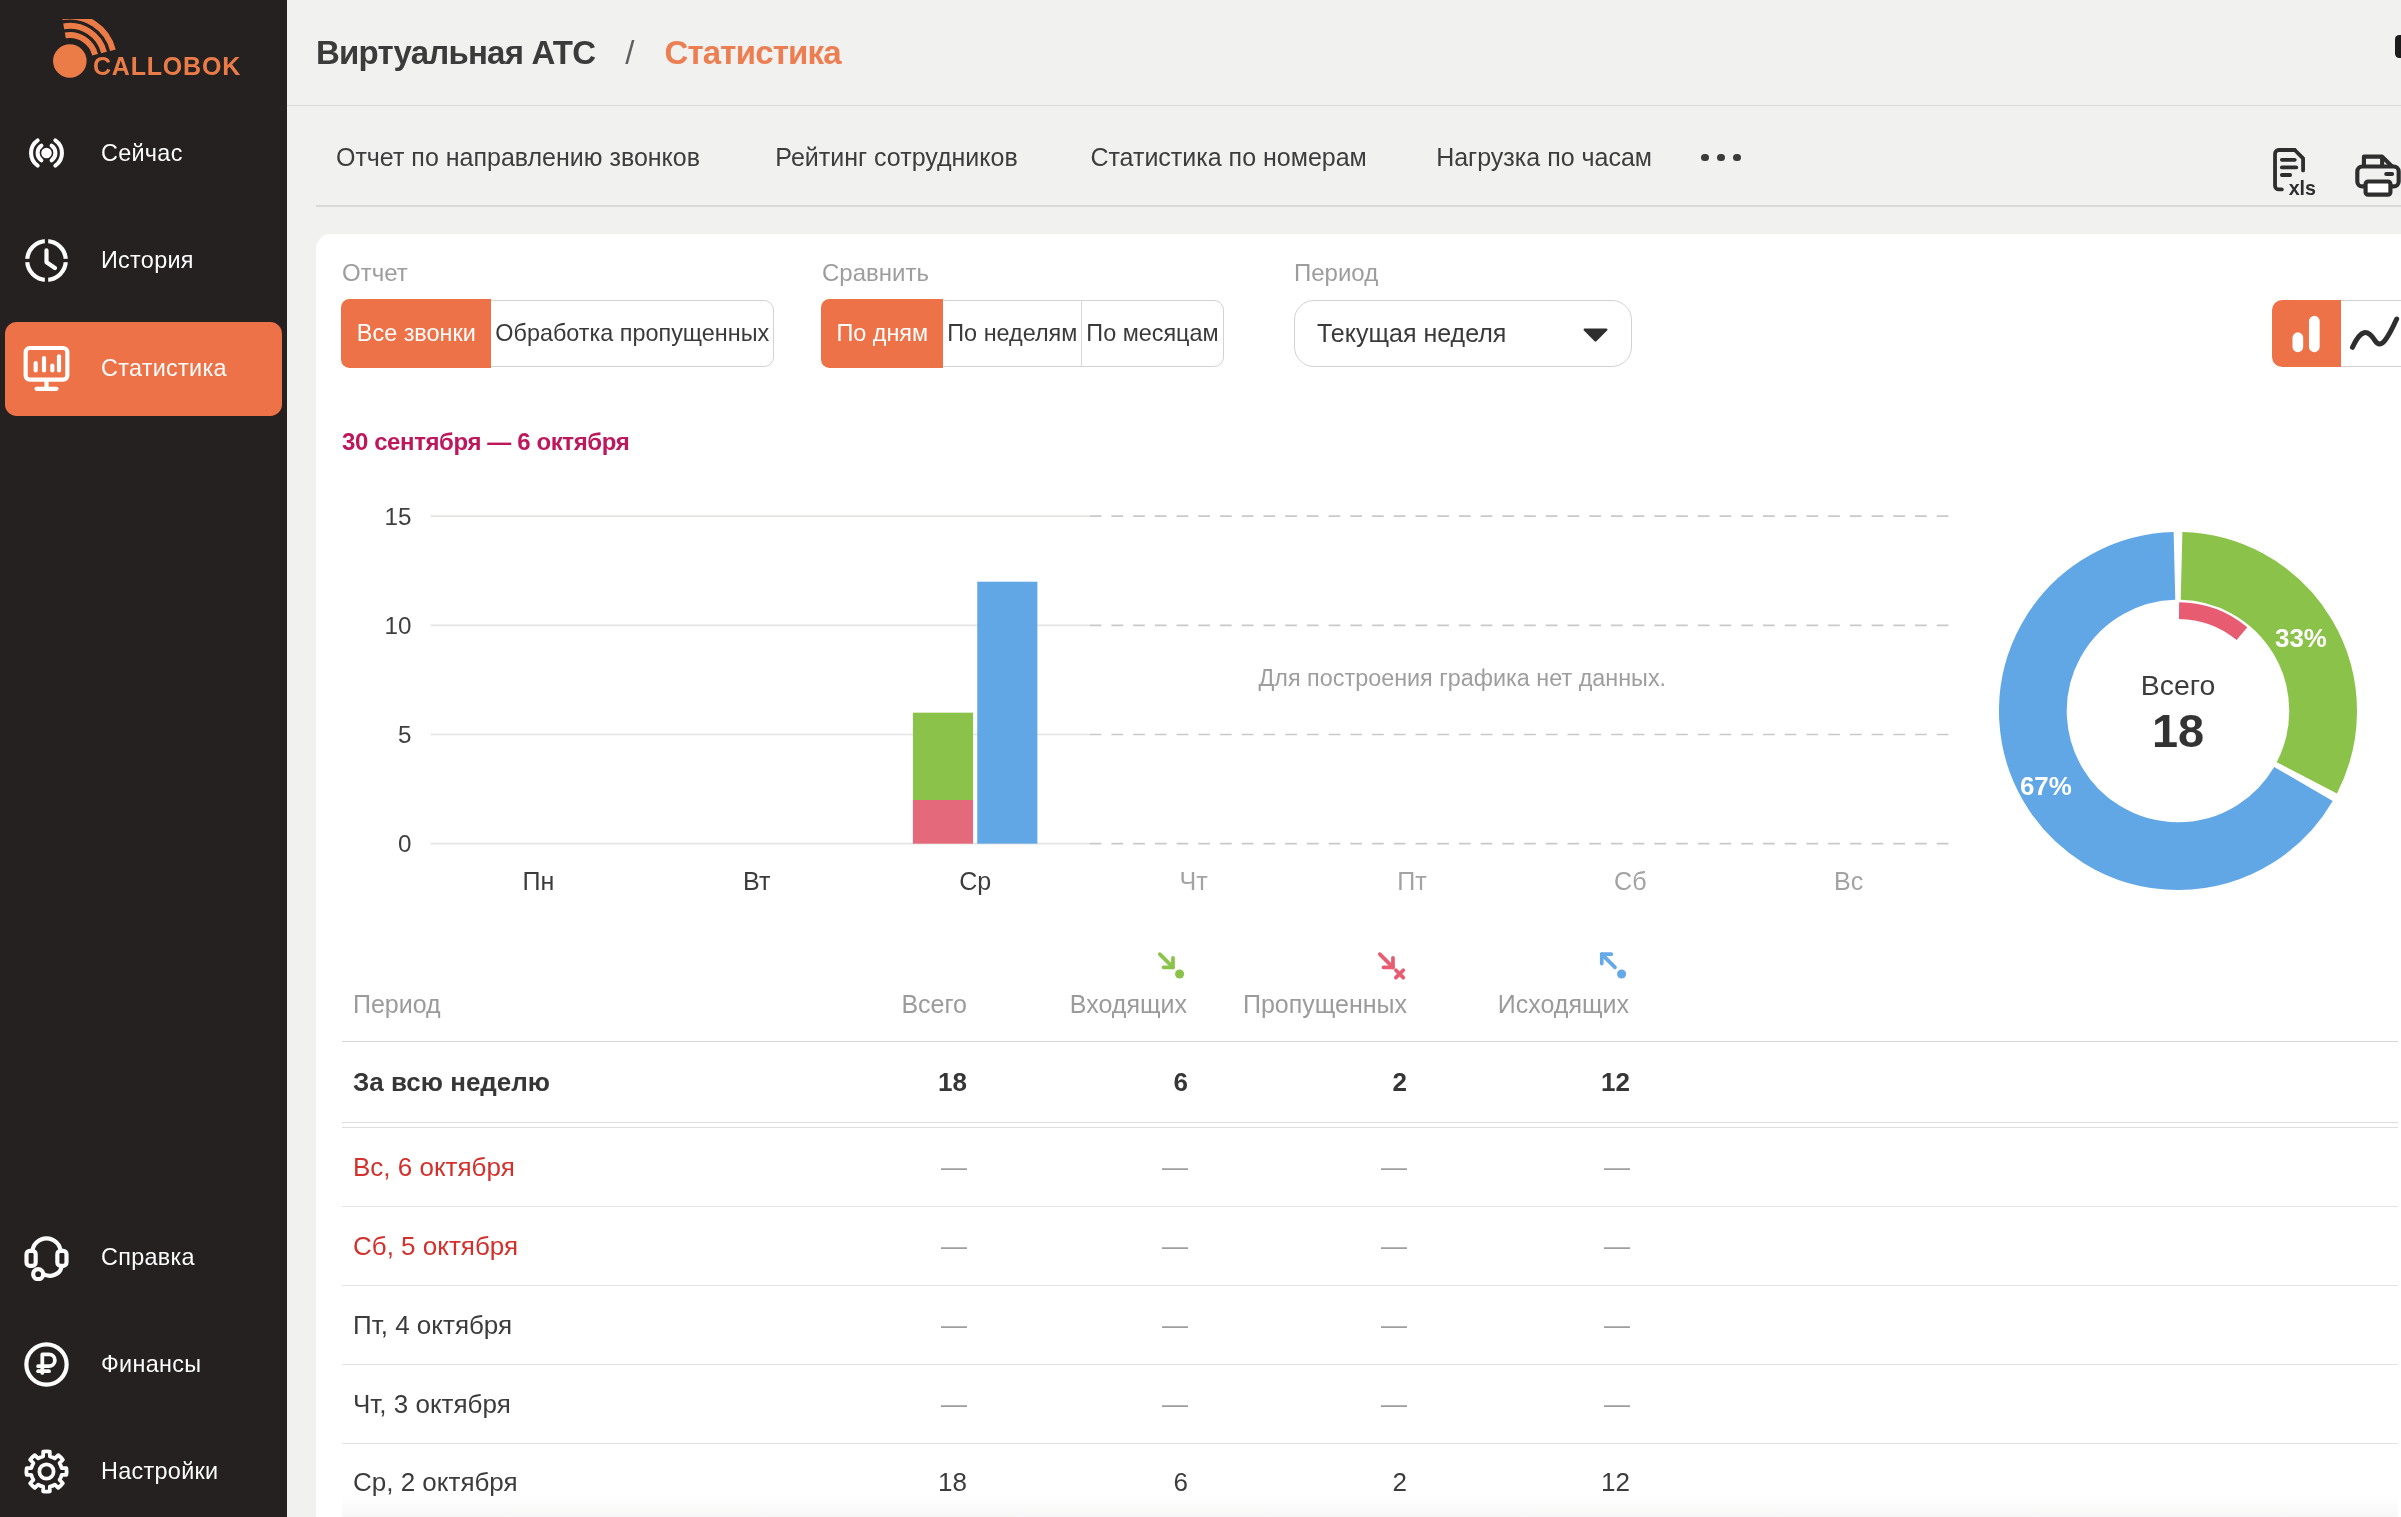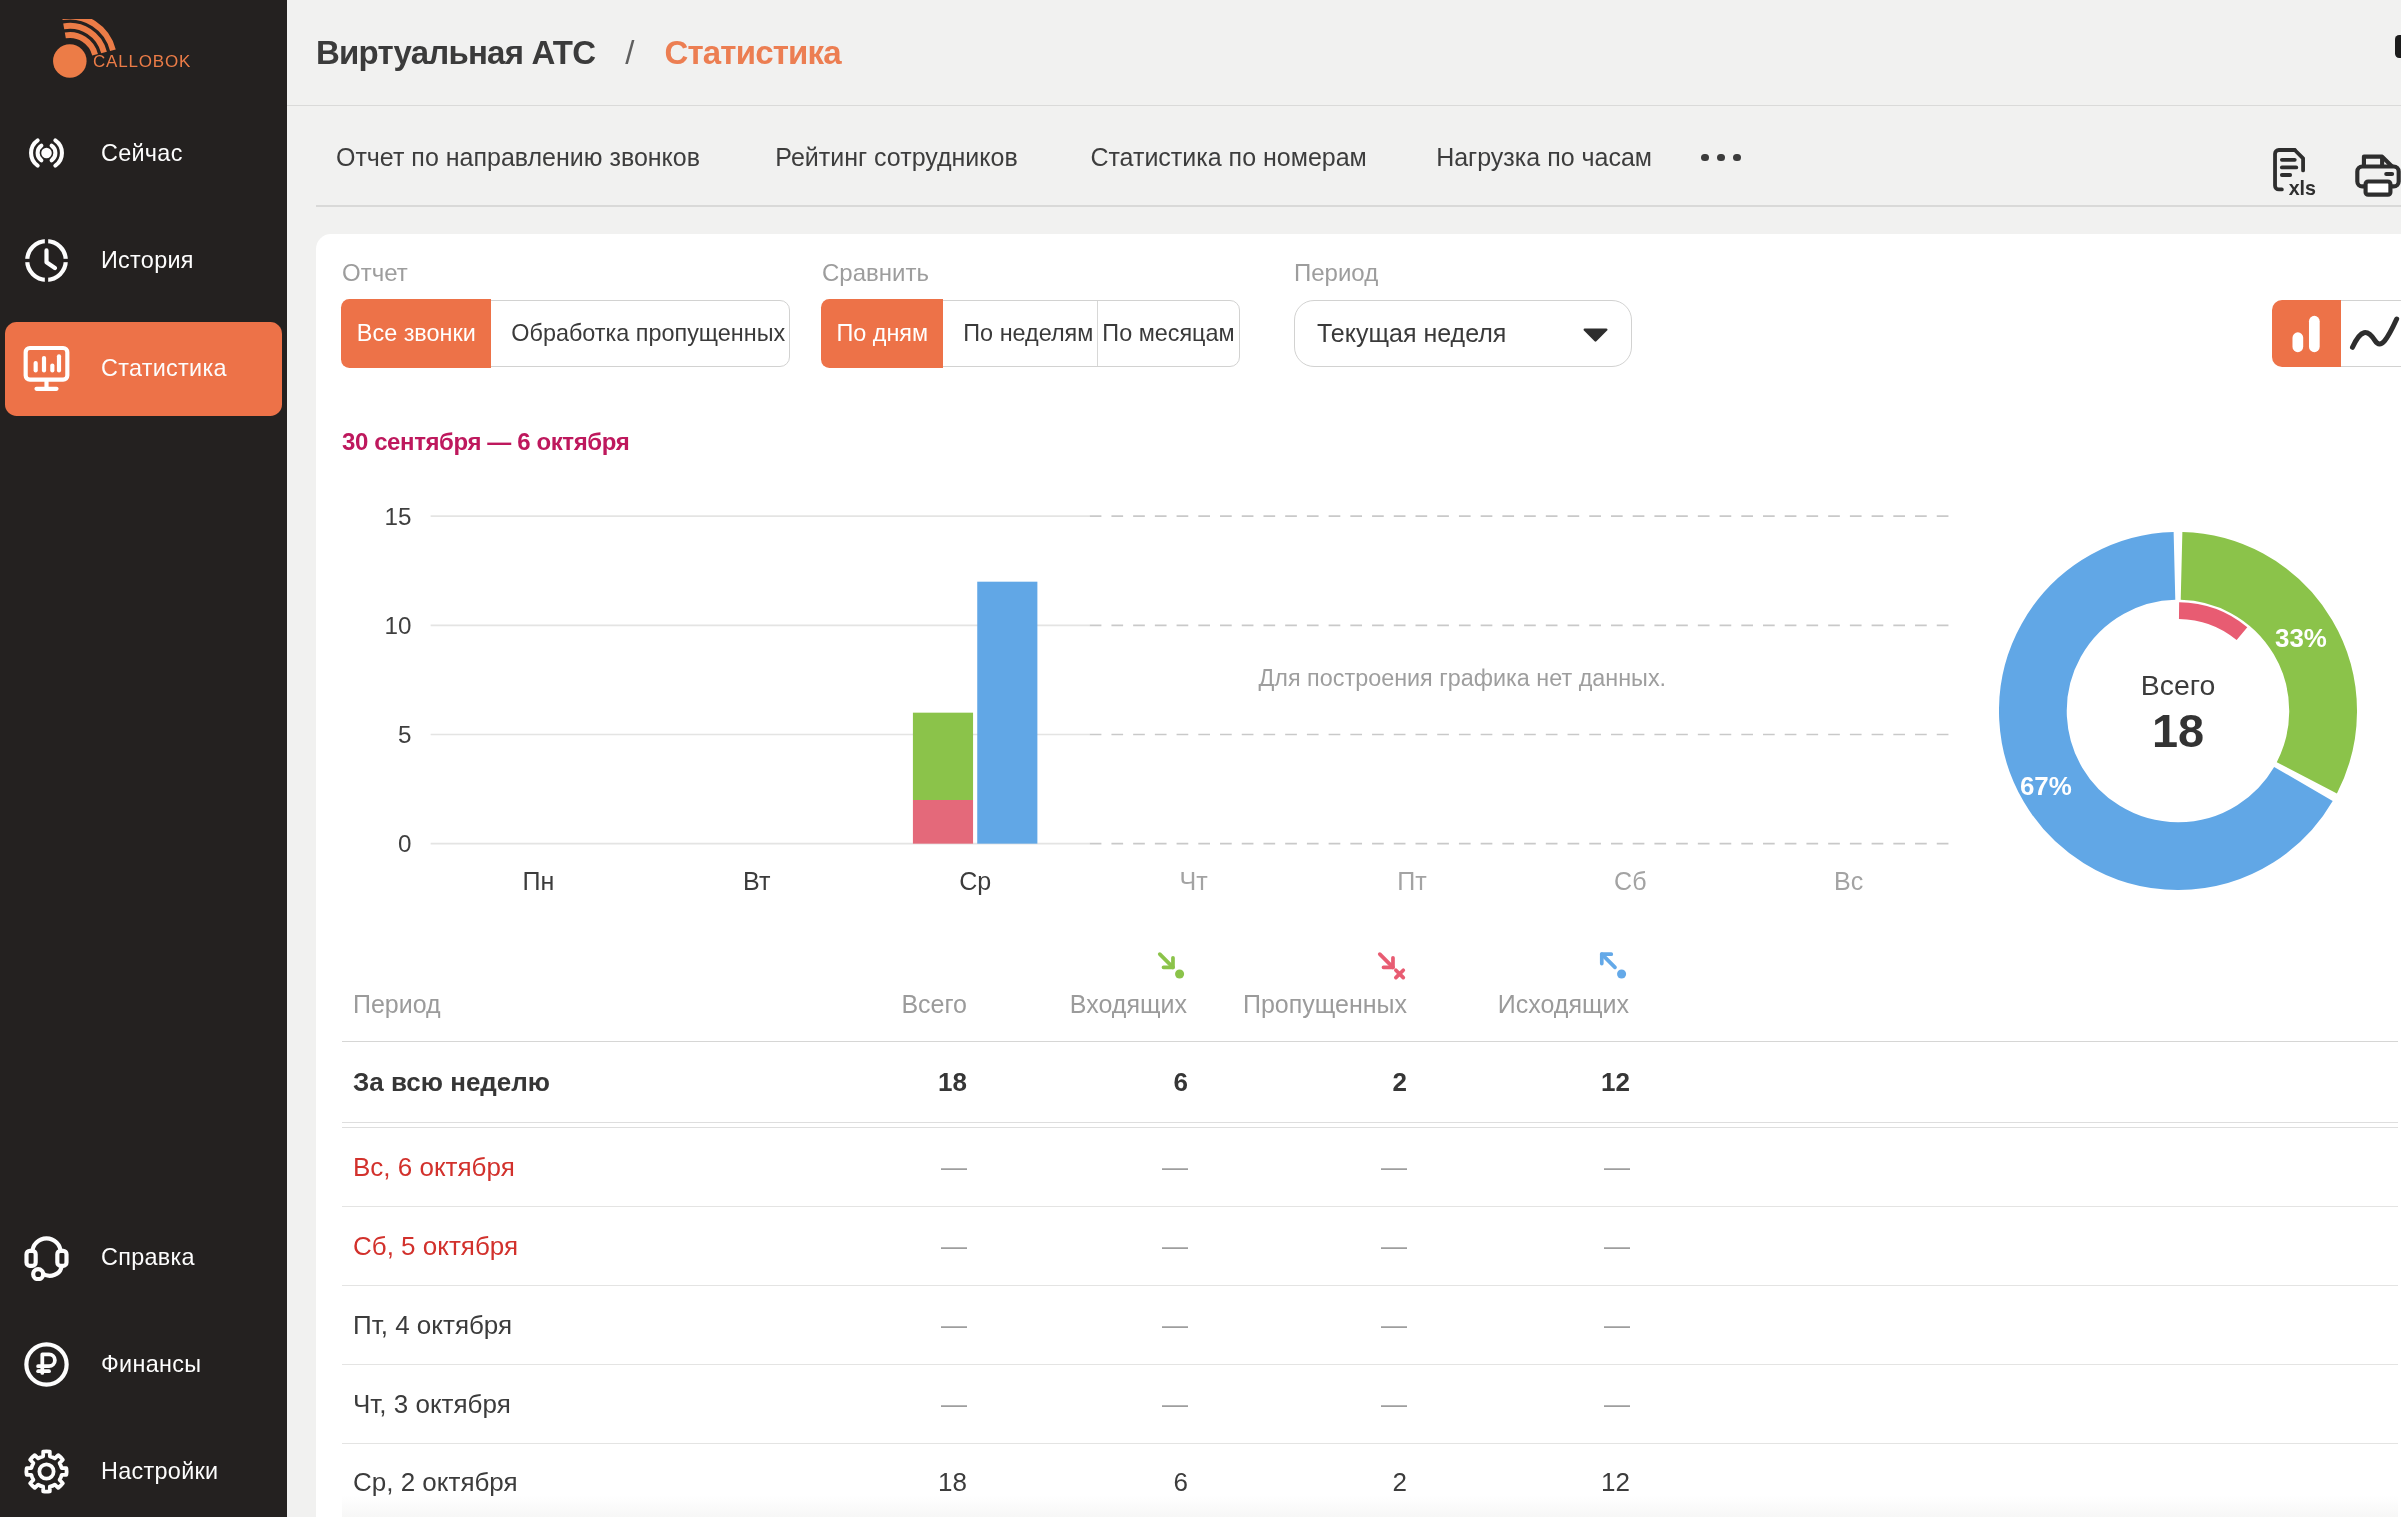--- a/index.html
+++ b/index.html
@@ -3,21 +3,21 @@
 <meta charset="utf-8">
 <style>
   * { margin:0; padding:0; box-sizing:border-box; }
   html,body { width:2401px; height:1517px; overflow:hidden; }
   body { font-family:"Liberation Sans","DejaVu Sans",sans-serif; background:#f1f1f0; position:relative; }
 
   
   .sidebar { position:absolute; left:0; top:0; width:287px; height:1517px; background:#242120; z-index:5; }
   .logo { position:absolute; left:43px; top:19px; width:217px; height:84px; }
   .logo svg { position:absolute; left:0; top:0; }
-  .logo-text { position:absolute; left:50px; top:33px; font-size:17px; font-weight:400; letter-spacing:0.8px; color:#ec7c47; }
+  .logo-text { position:absolute; left:50px; top:33px; font-size:25px; font-weight:700; letter-spacing:0.8px; color:#ec7c47; }
   .nav-item { position:absolute; left:0; width:287px; height:80px; display:flex; align-items:center; cursor:pointer; }
   .nav-item .nico { position:absolute; left:22.6px; width:47px; height:47px; display:flex; align-items:center; justify-content:center; }
   .nav-item .nlabel { position:absolute; left:101px; font-size:23.4px; color:#fdfdfd; letter-spacing:0.3px; }
   .nav-now      { top:113px; }
   .nav-history  { top:220px; }
   .nav-stats    { top:328px; }
   .nav-help     { top:1217px; }
   .nav-finance  { top:1324px; }
   .nav-settings { top:1431px; }
   .nav-active-pill { position:absolute; left:5px; top:322px; width:277px; height:94px; background:#ed7248; border-radius:11.7px; }
@@ -49,21 +49,21 @@
   
   .card { position:absolute; left:316px; top:234px; width:2194px; height:1283px; background:#fff; border-radius:15px 0 0 0; }
 
   .flabel { position:absolute; top:25px; font-size:24px; color:#9d9d9d; }
   .flabel.l1 { left:26px; } .flabel.l2 { left:506px; } .flabel.l3 { left:978px; }
 
   .seg { position:absolute; top:66px; height:67px; display:flex; background:#fff; border:1.7px solid #d2d2d1; border-radius:10px; }
   .seg.g1 { left:26px; } .seg.g2 { left:506px; }
   .seg .opt { display:flex; align-items:center; justify-content:center; padding:0 4px; font-size:23.4px; color:#3a3a3a; white-space:nowrap; cursor:pointer; }
   .seg .opt.divl { border-left:1.7px solid #d8d8d7; }
-  .seg .opt.active { background:#ed7248; color:#fff; border-radius:8.4px 0 0 8.4px; margin:-1.7px 16px -1.7px -1.7px; padding:0 26px;text-align:right; }
+  .seg .opt.active { background:#ed7248; color:#fff; border-radius:8.4px 0 0 8.4px; margin:-1.7px 0 -1.7px -1.7px; padding:0 26px;text-align:right; }
   .seg.g1 .opt.active { width:150px; padding:0; }
   .seg.g2 .opt.active { width:122px; padding:2px; }
 
   .dropdown { position:absolute; left:978px; top:66px; width:338px; height:67px; background:#fff; border:1.7px solid #d2d2d1; border-radius:20px; display:flex; align-items:center; cursor:pointer; }
   .dropdown .dval { margin-left:22px; font-size:25px; color:#3a3a3a; }
   .dropdown svg { position:absolute; right:23.4px; top:27px; }
 
   .chart-toggle { position:absolute; left:1956px; top:66px; height:67px; display:flex; }
   .ct-btn { width:69px; height:67px; display:flex; align-items:center; justify-content:center; cursor:pointer; }
   .ct-btn.bar { background:#ed7248; border-radius:10px 0 0 10px; }

